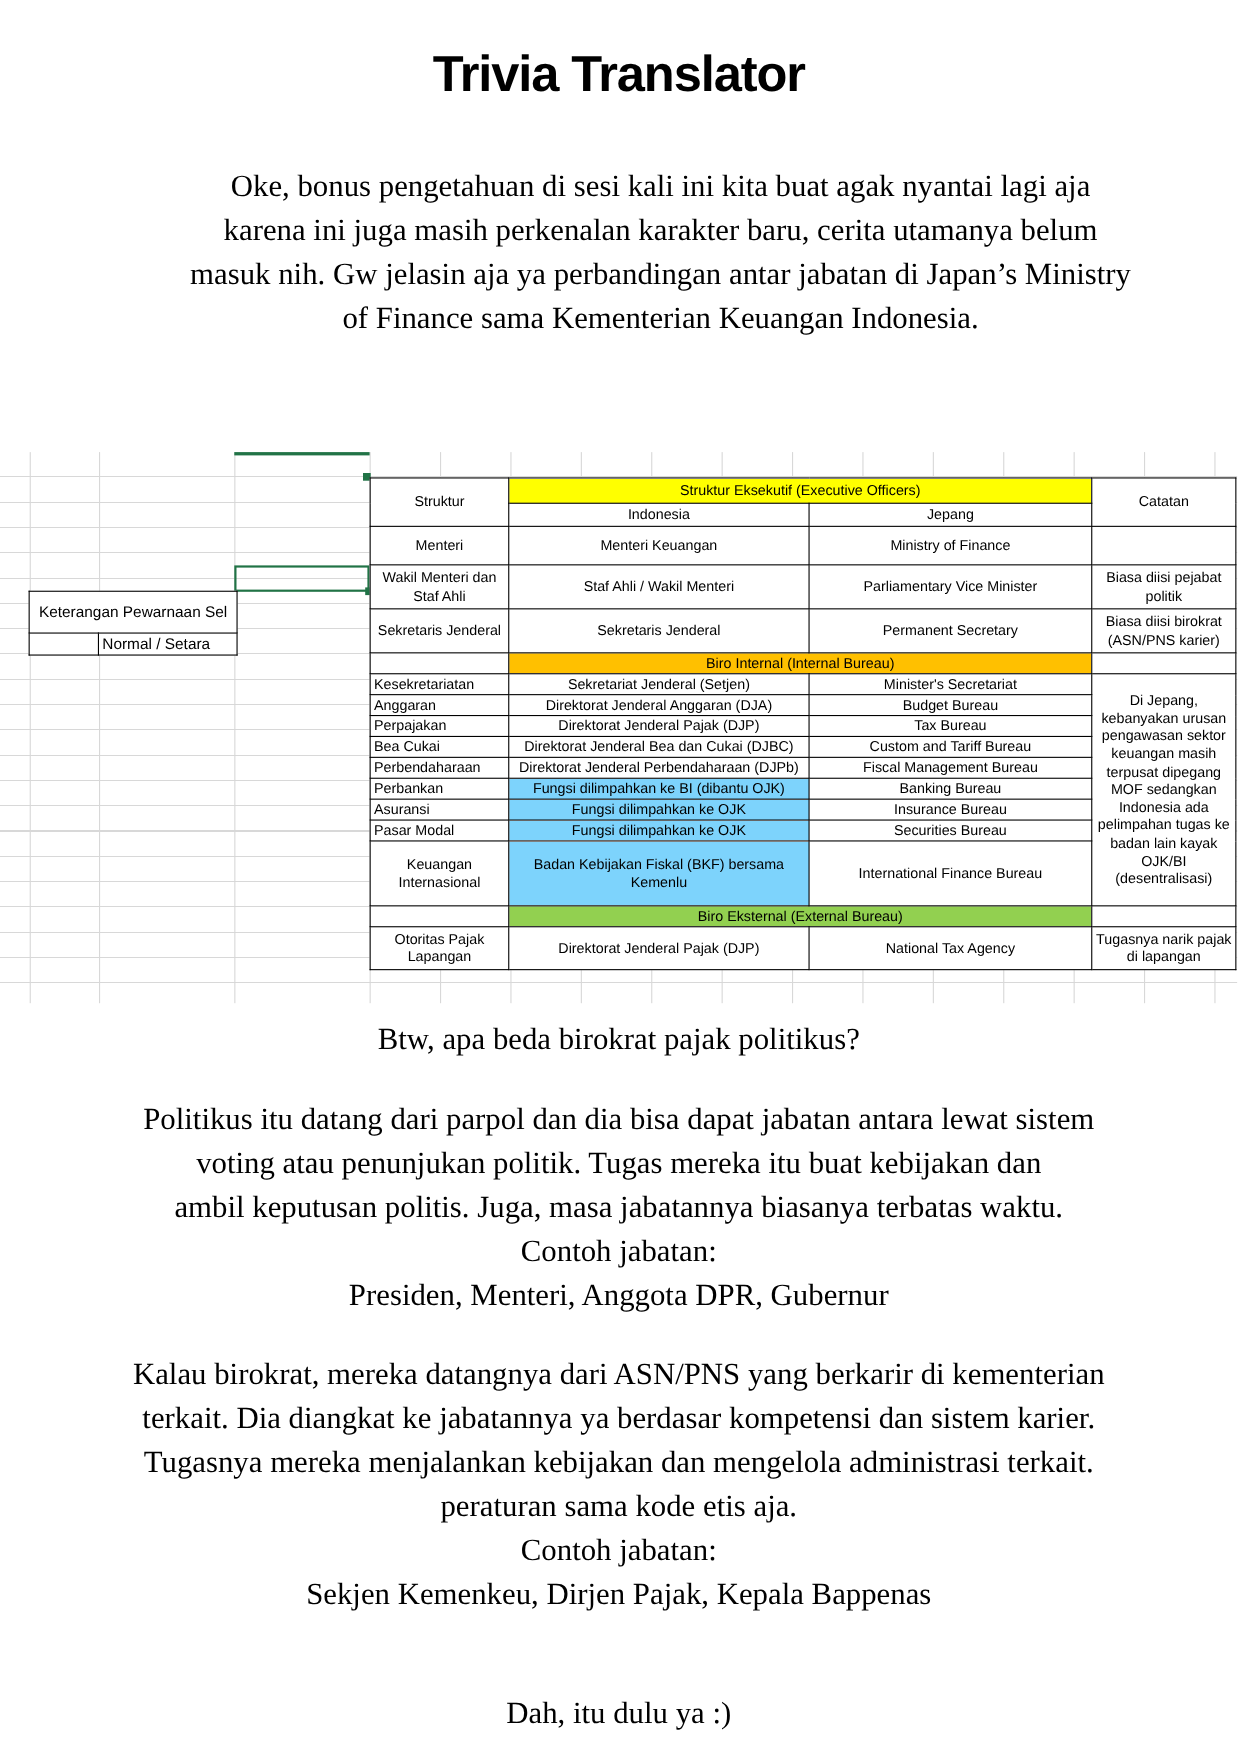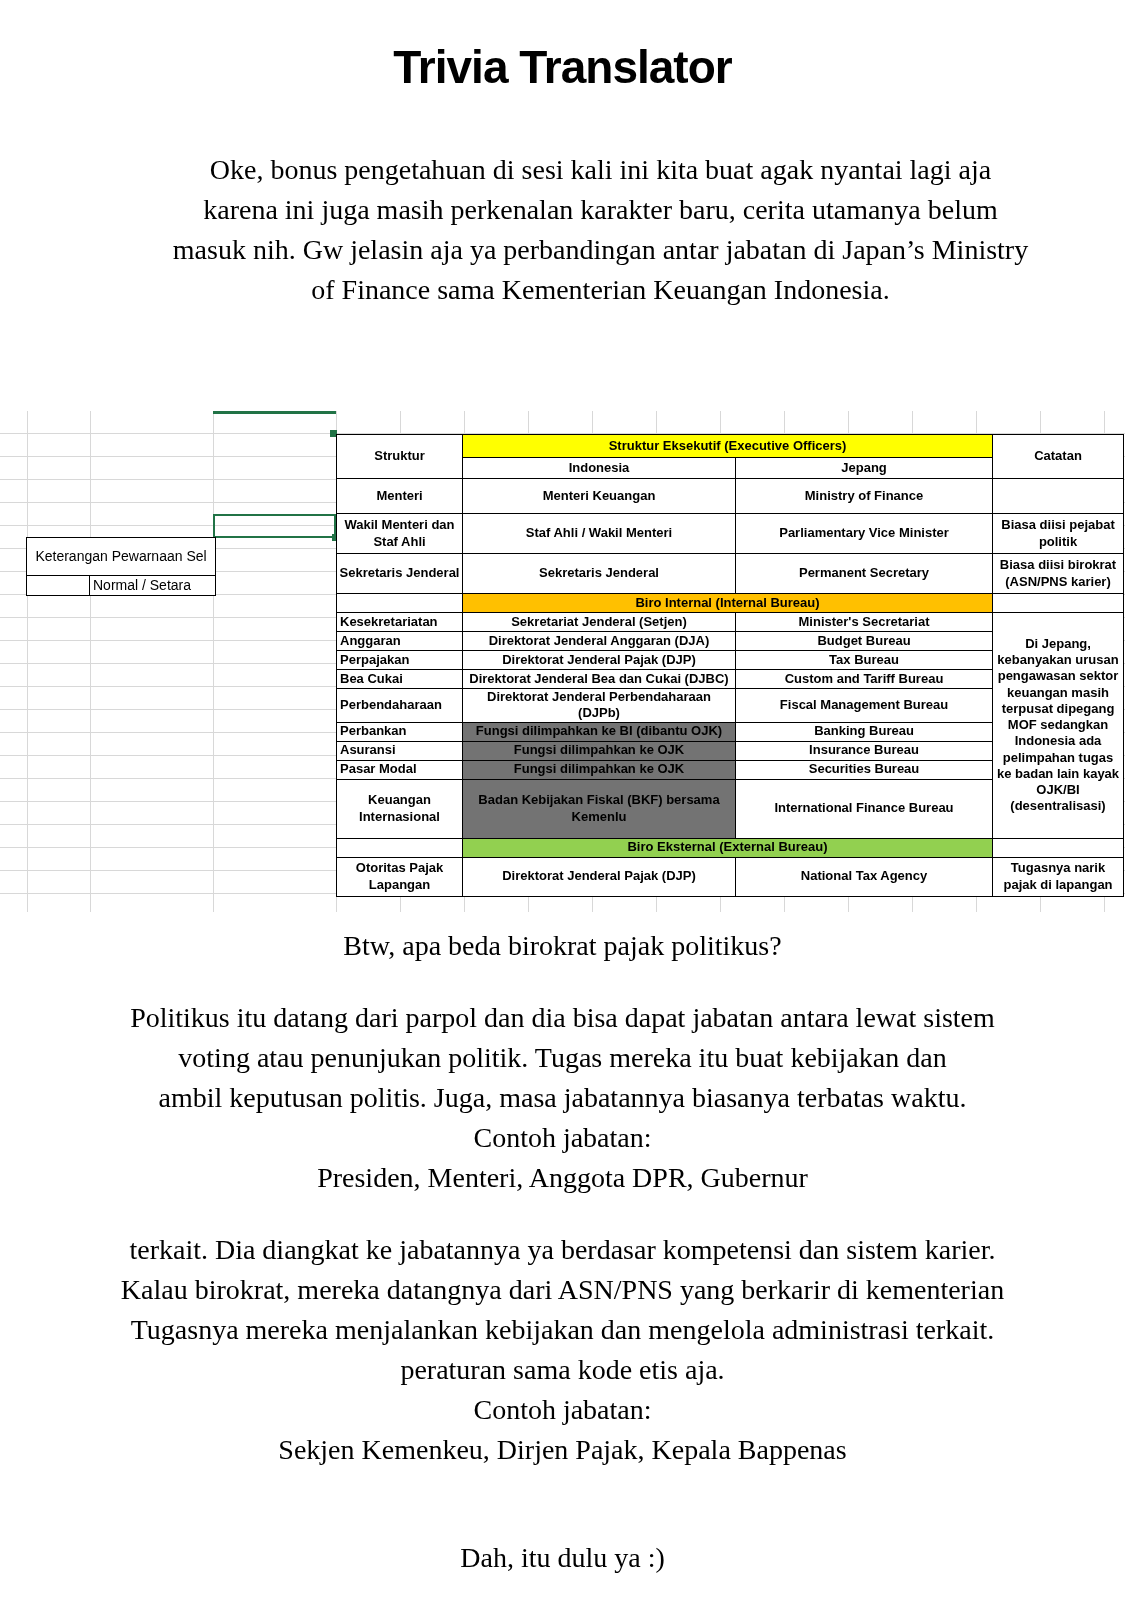--- a/index.html
+++ b/index.html
@@ -28,27 +28,27 @@
   .sel-topbar{position:absolute;left:213px;top:0;width:123px;height:3px;background:#217346;}
   .sel-handle{position:absolute;width:7px;height:7px;background:#217346;}
   .sel-box{position:absolute;left:213px;top:103px;width:123px;height:24px;
            border:2px solid #217346;box-sizing:border-box;background:transparent;}
 
   
   table{border-collapse:collapse;table-layout:fixed;background:#fff;
         font-family:"Liberation Sans", sans-serif;font-size:13px;line-height:1.25;}
   td{border:1px solid #000;background:#fff;text-align:center;vertical-align:middle;
      padding:0 2px;overflow:hidden;}
-  .main-table{position:absolute;left:336px;top:23px;width:787px;font-weight:bold;}
+  .main-table{position:absolute;left:336px;top:23px;width:787px;}
   .legend-table{position:absolute;left:26px;top:126px;width:189px;font-size:14px;}
   td.l{text-align:left;padding-left:3px;}
   td.yellow{background:#FFFF00;}
   td.orange{background:#FFC000;}
   td.green{background:#92D050;}
-  td.red{background:#737373;}
+  td.red{background:#7dd3fc;}
   td.note{padding:0 1px;}
   tr.rh23{height:23px;} tr.rh21{height:21px;} tr.rh35{height:35px;}
   tr.rh40{height:40px;} tr.rh19{height:19px;} tr.rh59{height:59px;} tr.rh39{height:39px;}
   tr.lh38{height:38px;} tr.lh20{height:20px;} tr.lh97{height:97px;}
 </style>
 </head>
 <body>
 
 <div class="page">
 
@@ -210,22 +210,22 @@
 
   <div class="para para-politician">
     <div>Politikus itu datang dari parpol  dan dia bisa dapat jabatan antara lewat sistem</div>
     <div>voting atau penunjukan politik. Tugas mereka itu buat kebijakan dan</div>
     <div>ambil keputusan politis. Juga, masa jabatannya biasanya terbatas waktu.</div>
     <div>Contoh jabatan:</div>
     <div>Presiden, Menteri, Anggota DPR, Gubernur</div>
   </div>
 
   <div class="para para-bureaucrat">
+    <div>Kalau birokrat, mereka datangnya dari ASN/PNS yang berkarir di kementerian</div>
     <div>terkait. Dia diangkat ke jabatannya ya berdasar kompetensi dan sistem karier.</div>
-    <div>Kalau birokrat, mereka datangnya dari ASN/PNS yang berkarir di kementerian</div>
     <div>Tugasnya mereka menjalankan kebijakan dan mengelola administrasi terkait.</div>
     <div>peraturan sama kode etis aja.</div>
     <div>Contoh jabatan:</div>
     <div>Sekjen Kemenkeu, Dirjen Pajak, Kepala Bappenas</div>
   </div>
 
   <div class="para para-closing">Dah, itu dulu ya :)</div>
 
 </div>
 

